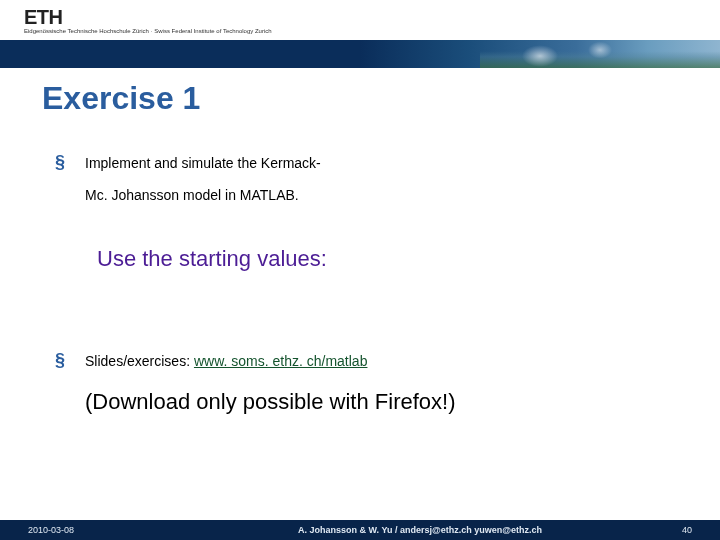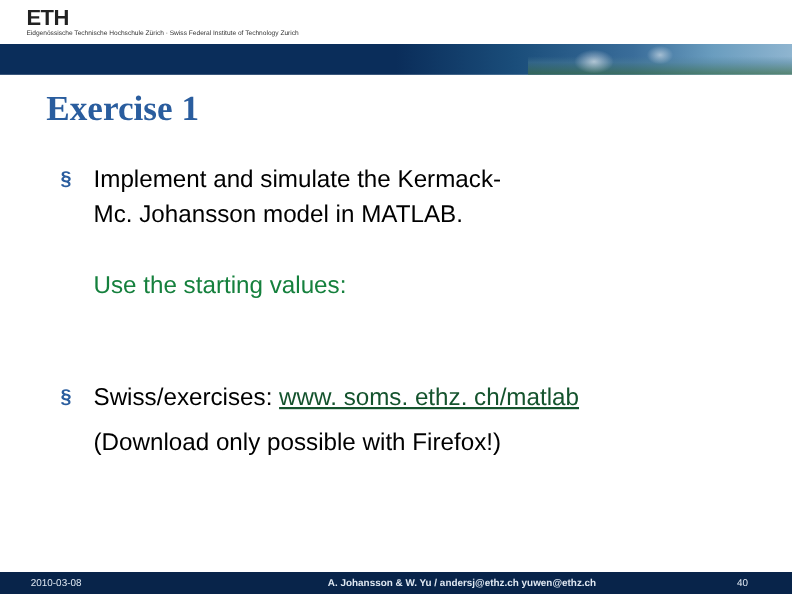--- a/index.html
+++ b/index.html
@@ -54,47 +54,46 @@
     background:
       radial-gradient(ellipse 30px 18px at 60px 16px, rgba(255,255,255,0.6), transparent 60%),
       radial-gradient(ellipse 20px 14px at 120px 10px, rgba(255,255,255,0.5), transparent 60%),
       linear-gradient(to top, rgba(60,110,70,0.7) 0%, rgba(80,130,150,0.4) 40%, transparent 60%);
   }
   .title {
     color: #2a5d9e;
     font-size: 32px;
     font-weight: bold;
     padding: 18px 12px 0 42px;
-    font-family: Liberation Serif, serif;
   }
   .content {
     padding: 30px 50px 0 55px;
   }
   .bullet-item {
     display: flex;
     margin-bottom: 8px;
   }
   .bullet {
     color: #2a5d9e;
     font-size: 18px;
     font-weight: bold;
     width: 30px;
     flex-shrink: 0;
     line-height: 30px;
   }
   .bullet-text {
-    font-size: 22px;
+    font-size: 14px;
     line-height: 32px;
     color: #000;
   }
   .sub-text {
     font-size: 22px;
     line-height: 32px;
-    color: #15803d;
-    margin-left: 30px;
+    color: #4c1d95;
+    margin-left: 42px;
     margin-top: 32px;
   }
   .block2 {
     margin-top: 70px;
   }
   .link {
     color: #14532d;
     text-decoration: underline;
   }
   .note {
@@ -120,21 +119,21 @@
     padding-left: 28px;
     width: 170px;
   }
   .footer-author {
     flex: 1;
     text-align: center;
     font-weight: bold;
   }
   .footer-page {
     width: 50px;
-    text-align: left;
+    text-align: center;
     padding-right: 16px;
   }
 </style>
 </head>
 <body>
 
 <div class="header">
   <div class="header-top">
     <div class="eth-logo">ETH</div>
     <div class="eth-sub">Eidgenössische Technische Hochschule Zürich · Swiss Federal Institute of Technology Zurich</div>
@@ -154,21 +153,21 @@
     </div>
   </div>
 
   <div class="sub-text">
     <span>Use the starting values:</span><br>
   </div>
 
   <div class="bullet-item block2">
     <div class="bullet">§</div>
     <div class="bullet-text">
-      <span>Swiss/exercises: </span><span class="link">www. soms. ethz. ch/matlab</span>
+      <span>Slides/exercises: </span><span class="link">www. soms. ethz. ch/matlab</span>
     </div>
   </div>
 
   <div class="note">(Download only possible with Firefox!)</div>
 
 </div>
 
 <div class="footer">
   <div class="footer-date">2010-03-08</div>
   <div class="footer-author">A. Johansson &amp; W. Yu / andersj@ethz.ch yuwen@ethz.ch</div>

